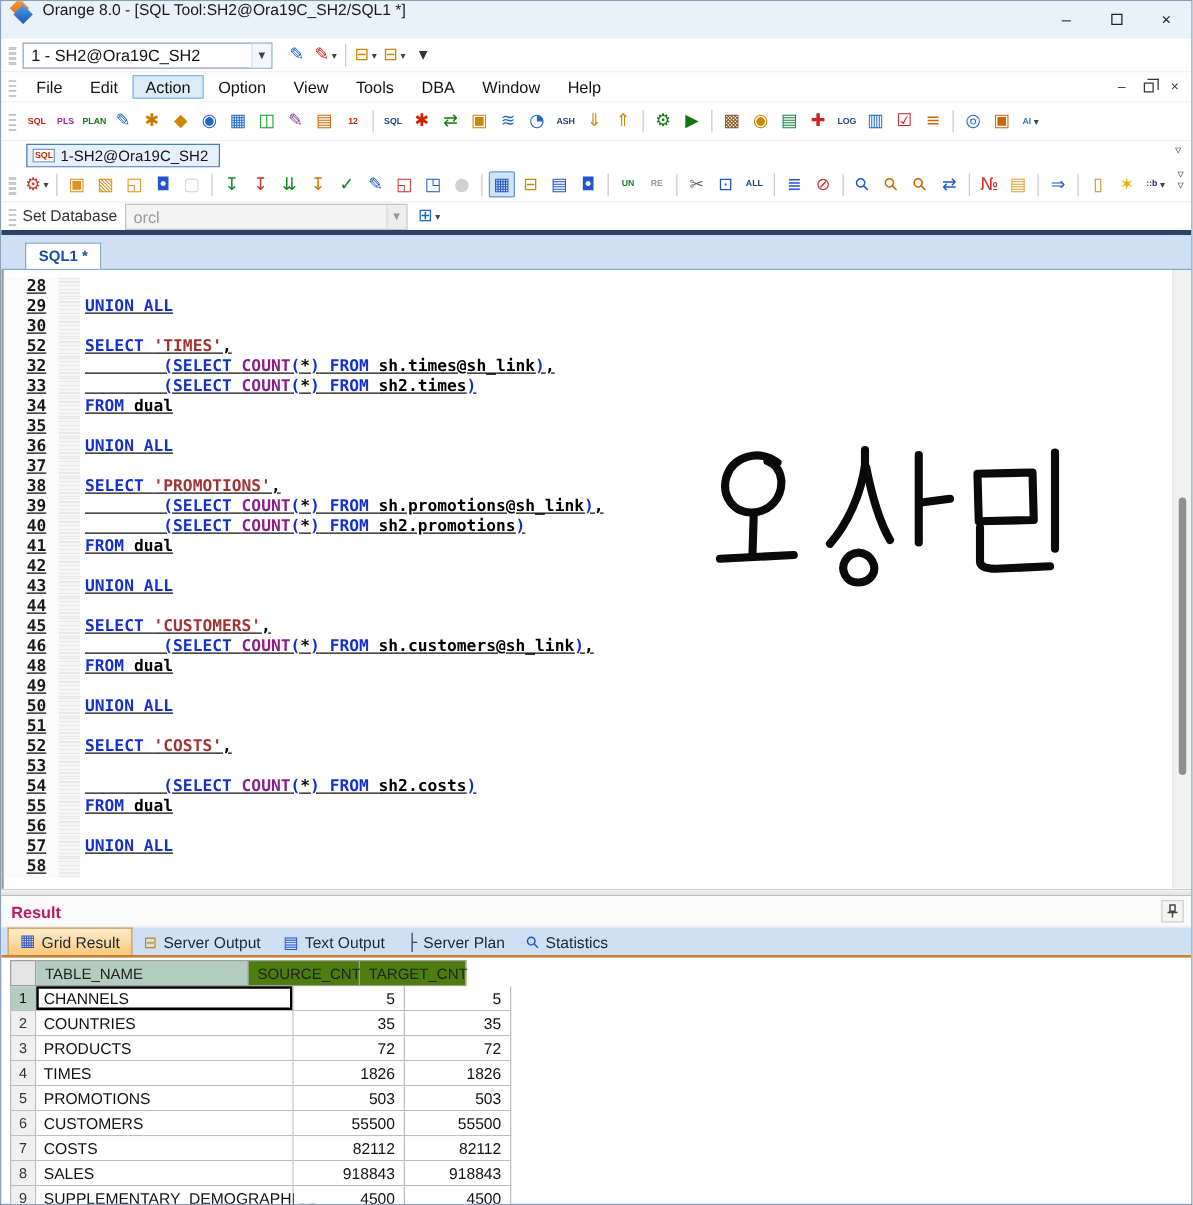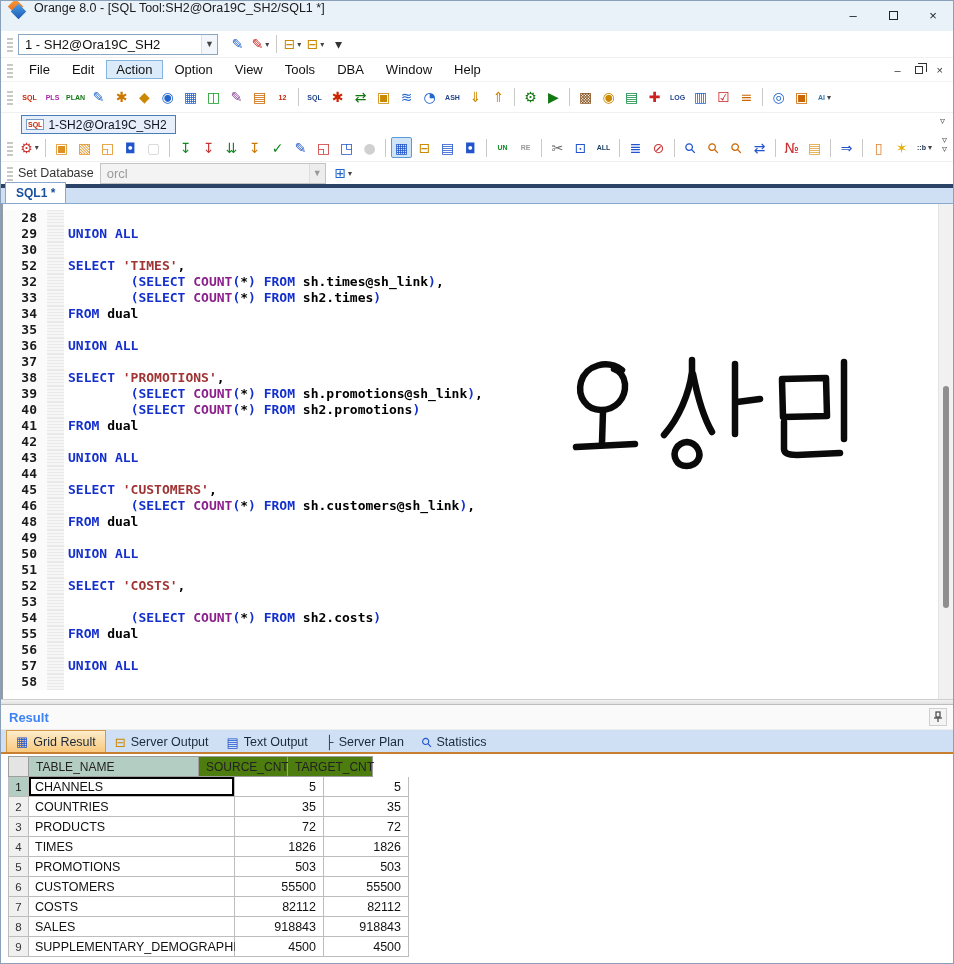--- a/index.html
+++ b/index.html
@@ -69,45 +69,45 @@
   
   #setdb{height:22px;background:#fff;display:flex;align-items:center;padding-left:4px;}
   #setdb .lbl{font-size:12.5px;color:#333;margin-right:6px;}
   #db-combo{width:226px;background:#f3f3f3;border-color:#c4c4c4;}
   #db-combo .cval{color:#9a9a9a;}
   #db-combo .carrow{color:#999;background:#ededed;border-left-color:#ddd;}
 
   #navy{height:4px;background:var(--navy-bar);}
 
   
-  #sqltabs{height:16px;background:var(--tabbar-blue);display:flex;align-items:flex-end;padding-left:4px;border-bottom:1px solid #8aa8cc;text-align:center;}
+  #sqltabs{height:28px;background:var(--tabbar-blue);display:flex;align-items:flex-end;padding-left:19px;border-bottom:1px solid #8aa8cc;text-align:center;}
   .sqltab{height:21px;line-height:20px;padding:0 10px;background:#fff;border:1px solid #8aa8cc;border-bottom:none;
           font-size:12px;font-weight:bold;color:#1a4fa0;}
 
   
-  #editor{height:495px;background:#fff;position:relative;overflow:hidden;border-left:2px solid #9a9a9a;}
+  #editor{height:495px;background:#fff;position:relative;overflow:hidden;border-left:2px solid #9a9a9a;text-decoration:underline;}
   #code-lines{padding-top:6px;}
   .cline{display:flex;height:16px;font-family:"DejaVu Sans Mono","Liberation Mono",monospace;
          font-size:13px;font-weight:bold;line-height:16px;}
   .ln{width:44px;text-align:right;padding-right:10px;color:#1a1a1a;background:#fbfbfb;flex:0 0 auto;}
   .hatch{width:17px;flex:0 0 auto;background:repeating-linear-gradient(0deg,#e9e9e9 0 1px,#f6f6f6 1px 3px);}
   .ctext{white-space:pre;padding-left:4px;}
   .tk-k{color:var(--keyword);}
   .tk-s{color:var(--string);}
   .tk-f{color:var(--function);}
   .tk-p{color:#000;}
   #vscroll{position:absolute;right:0;top:0;bottom:0;width:15px;background:#f1f1f1;border-left:1px solid #e3e3e3;}
   #vthumb{position:absolute;left:4px;width:6px;top:182px;height:222px;background:#8f8f8f;border-radius:3px;}
   #handwriting{position:absolute;left:0;top:0;width:954px;height:964px;pointer-events:none;z-index:6;}
 
   #splitter{height:6px;background:linear-gradient(#f2f2f2,#e2e2e2);border-top:1px solid #cfcfcf;border-bottom:1px solid #bdbdbd;}
 
   
   #resulthdr{height:25px;background:#fafafa;display:flex;align-items:center;padding:0 6px 0 8px;border-bottom:1px solid #ececec;}
-  #resulthdr .rtitle{font-weight:bold;font-size:13px;color:#3b82f6;}
+  #resulthdr .rtitle{font-weight:bold;font-size:13px;color:#be185d;}
   #resulthdr .spacer{flex:1;}
   .pinbtn{width:18px;height:18px;display:flex;align-items:center;justify-content:center;border:1px solid #cfcfcf;background:#f4f4f4;}
 
   #result-tabs{height:24px;background:var(--tabbar-blue);border-bottom:2px solid var(--accent-orange);
                display:flex;align-items:flex-end;padding-left:5px;}
   .rtab{height:20px;display:flex;align-items:center;gap:5px;padding:0 9px;font-size:12.5px;color:#1a2a3a;}
   .rtab.sel{background:linear-gradient(#fdeccb,#f9c97d);border:1px solid #d29a4a;border-bottom:none;height:22px;}
   .rticon{font-size:13px;line-height:1;font-family:"DejaVu Sans",sans-serif;}
   .rticon.rot{display:inline-block;transform:rotate(-45deg);}
 

